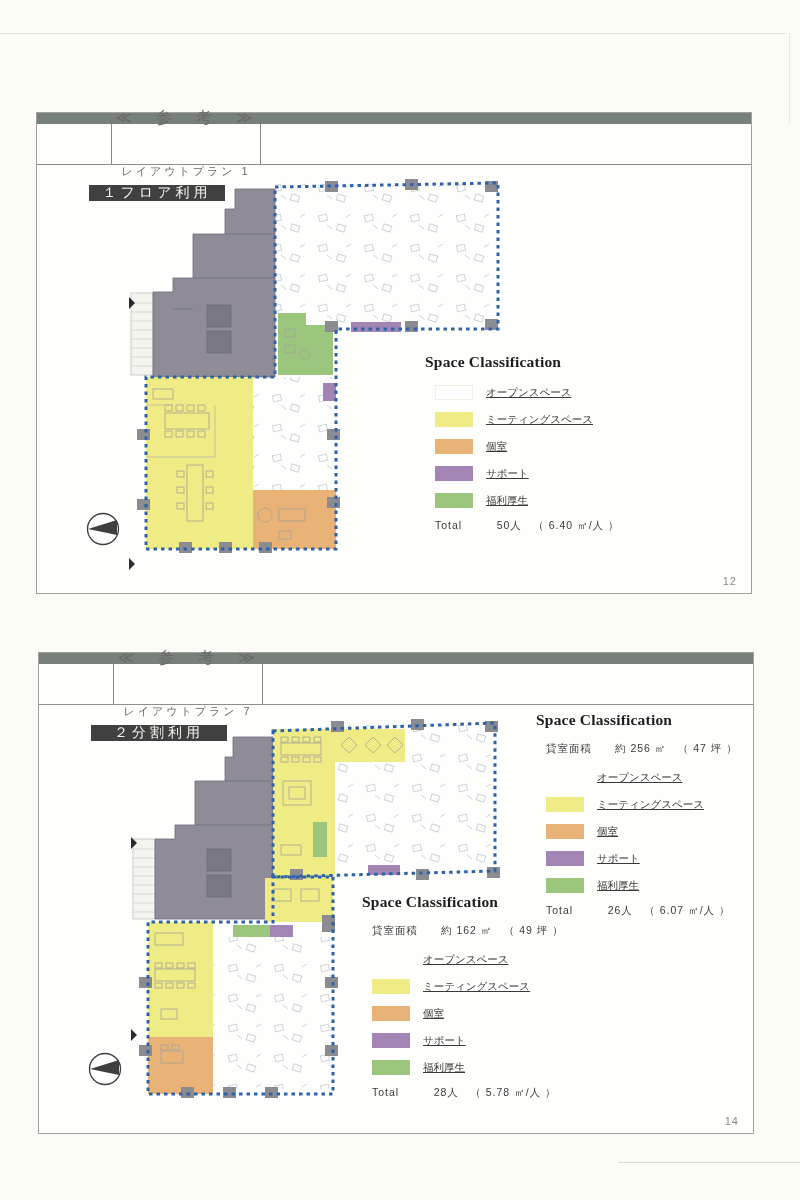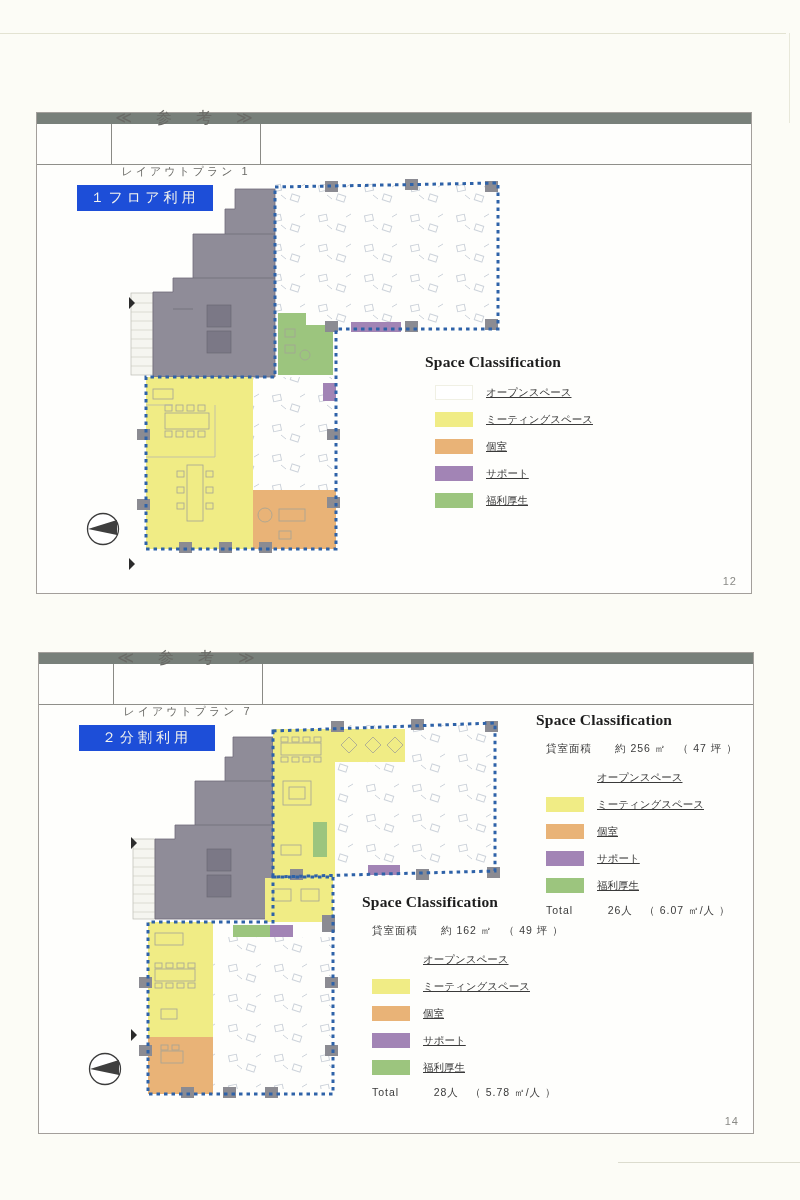--- a/index.html
+++ b/index.html
@@ -25,22 +25,22 @@
   .title-block{
     position:absolute;left:74px;top:11px;width:150px;height:40px;
     border-left:1px solid #8a8a85;border-right:1px solid #8a8a85;
     box-sizing:border-box;display:flex;flex-direction:column;justify-content:center;
     color:#6a6a66;text-align:center;
   }
   .title-line1{font-size:16px;letter-spacing:4px;line-height:13px;}
   .title-line2{font-size:11px;letter-spacing:3px;line-height:14px;margin-top:40px;}
 
   .usage-label{
-    position:absolute;left:40px;top:72px;width:136px;height:26px;
-    background:#1d4ed8;color:#f4f4ee;font-size:14px;letter-spacing:4px;
+    position:absolute;left:52px;top:72px;width:136px;height:16px;
+    background:#404040;color:#f4f4ee;font-size:14px;letter-spacing:4px;
     display:flex;align-items:center;justify-content:center;
   }
 
   .plan{position:absolute;left:92px;top:66px;width:384px;height:392px;}
 
   .compass{position:absolute;left:48px;top:398px;width:36px;height:36px;}
 
   .legend{position:absolute;font-size:10.5px;color:#3a3a3a;}
   .legend-p1{left:388px;top:240px;width:310px;}
   .legend-p2a{left:497px;top:58px;width:215px;}
@@ -193,20 +193,21 @@
       <span>個室</span>
     </div>
     <div class="lrow">
       <span class="sw" style="background-color: rgb(162, 132, 181);"></span>
       <span>サポート</span>
     </div>
     <div class="lrow">
       <span class="sw" style="background-color: rgb(156, 197, 126);"></span>
       <span>福利厚生</span>
     </div>
+    <div class="legend-total">Total　　　50人　（ 6.40 ㎡/人 ）</div>
   </div>
 
   <div class="page-num">12</div>
 </div>
 
 <div class="sheet sheet2">
   <div class="topbar"></div>
   <div class="header-rule"></div>
   <div class="title-block">
     <div class="title-line1">≪　参　考　≫</div>

